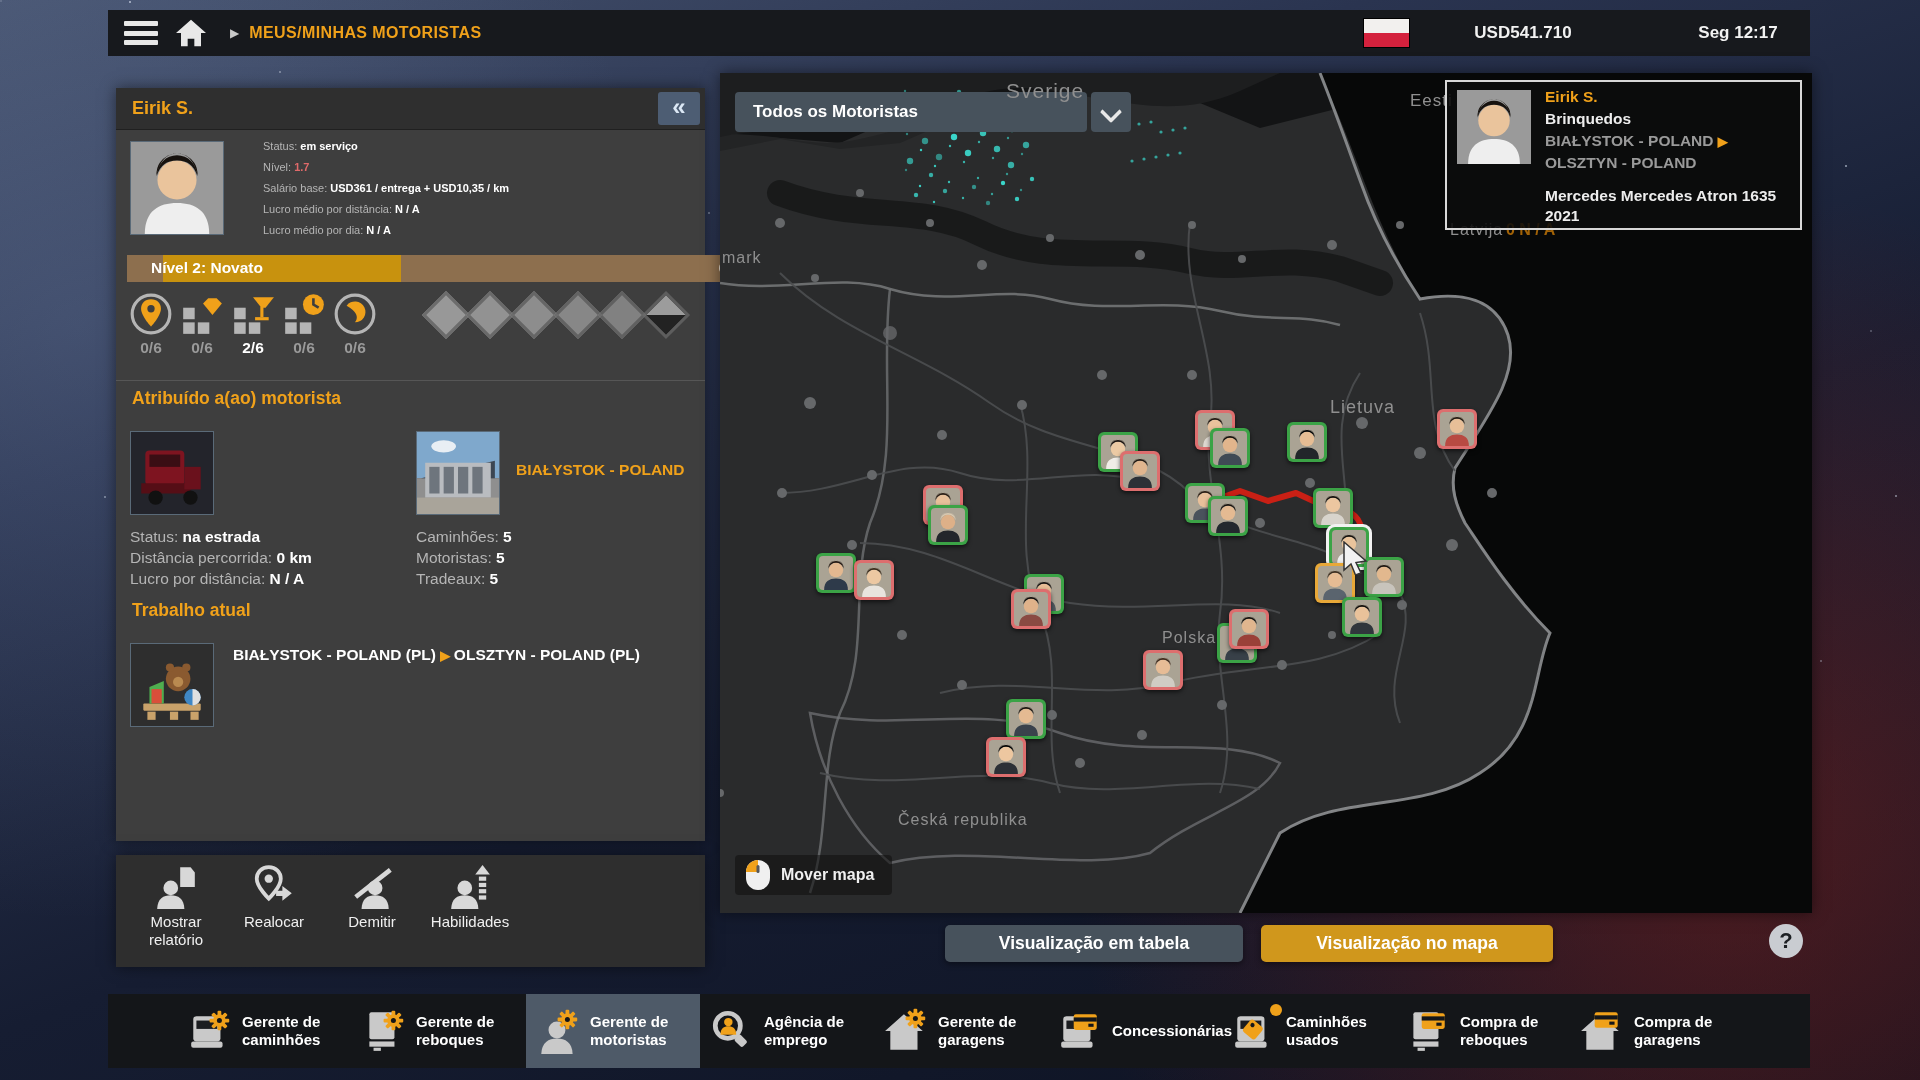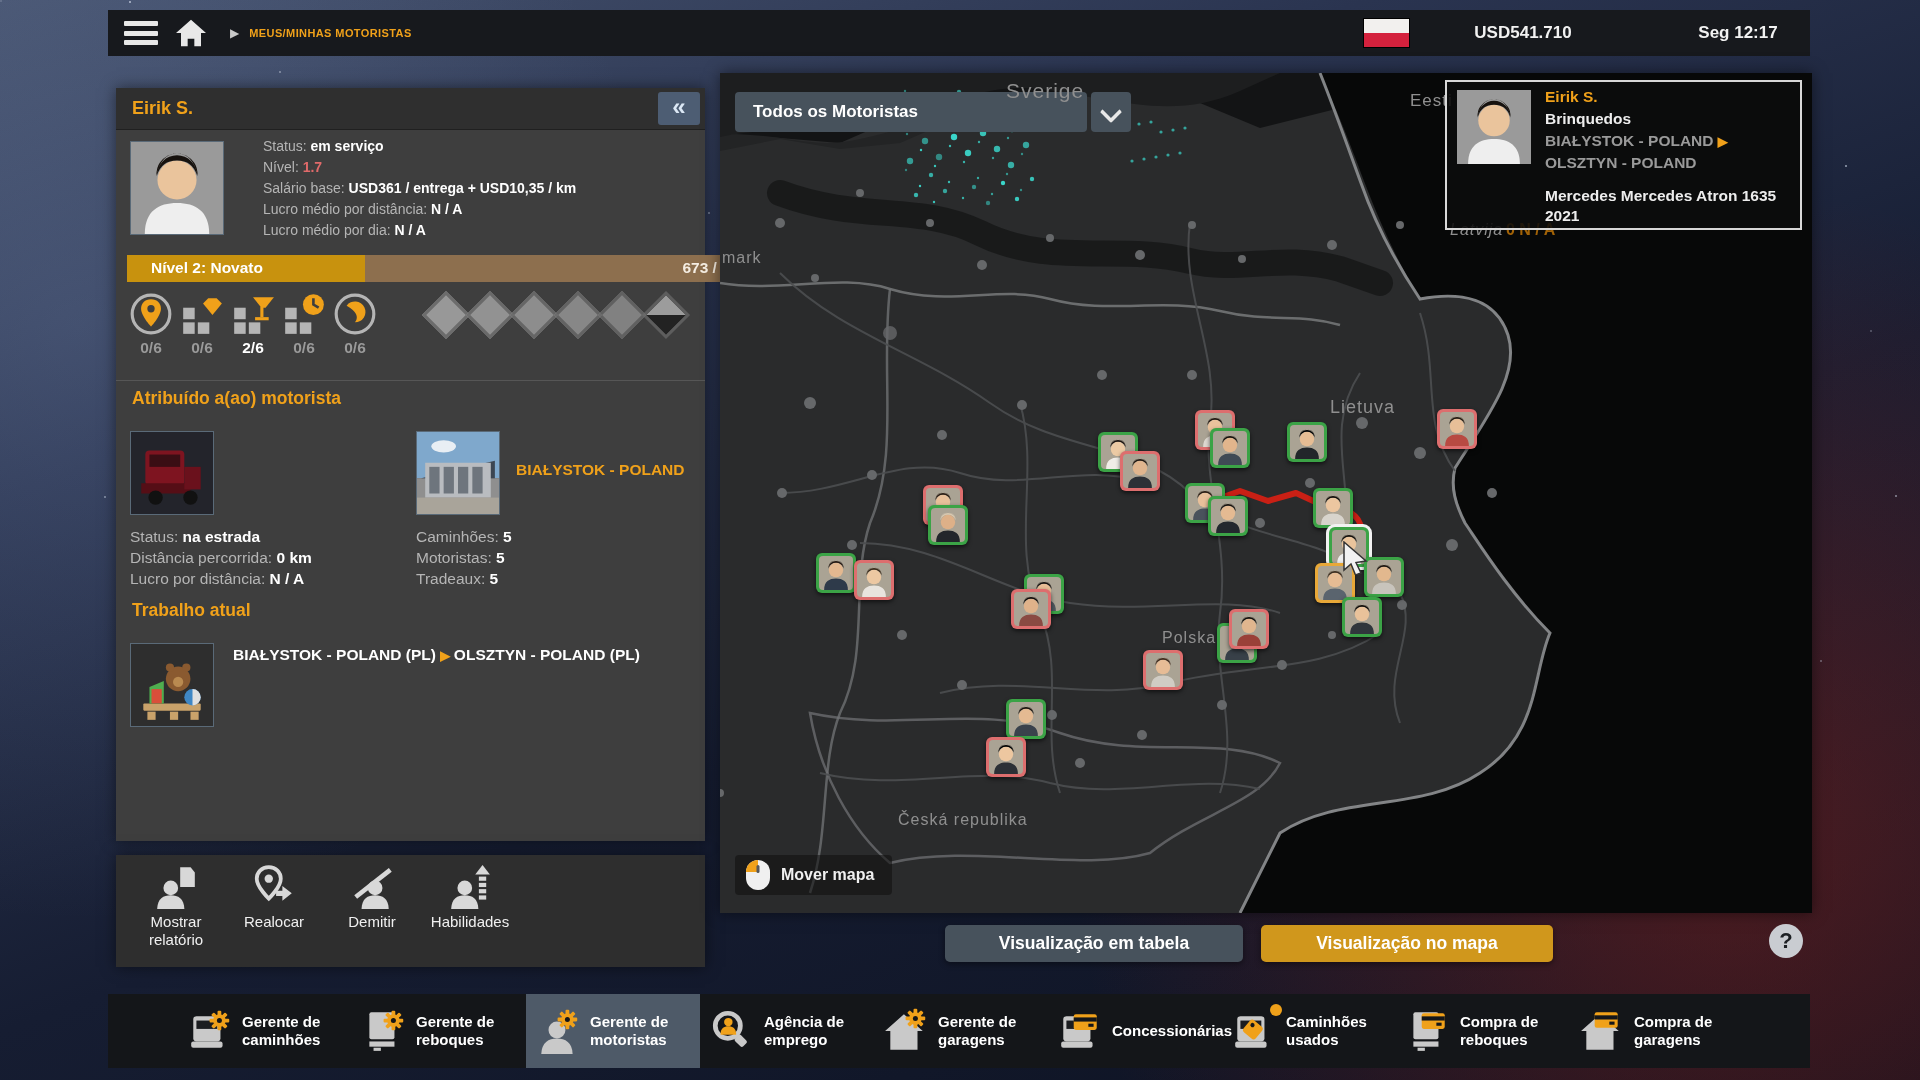--- a/index.html
+++ b/index.html
@@ -13,37 +13,37 @@
   }
   .stars{position:absolute;inset:0;pointer-events:none;}
   .stars i{position:absolute;width:2px;height:2px;border-radius:50%;background:#cfd8e8;opacity:.8;}
 
   
   .topbar{position:absolute;left:108px;top:10px;width:1702px;height:46px;background:#17191d;display:flex;align-items:center;}
   .hamburger{width:34px;height:24px;margin-left:16px;display:flex;flex-direction:column;justify-content:space-between;cursor:pointer;}
   .hamburger i{display:block;height:5px;background:#e8e8e8;border-radius:1px;}
   .home-btn{margin-left:16px;width:34px;height:30px;position:relative;cursor:pointer;}
   .crumb-arrow{color:#c9c9c9;font-size:12px;margin:0 10px 0 22px;}
-  .crumb{color:#f0a11a;font-weight:bold;font-size:11px;letter-spacing:.4px;}
+  .crumb{color:#f0a11a;font-weight:bold;font-size:16px;letter-spacing:.4px;}
   .flag{position:absolute;left:1256px;top:9px;width:45px;height:28px;box-shadow:0 0 0 1px #000;}
   .flag .w{position:absolute;left:0;top:0;right:0;height:50%;background:#f2f0ee;}
   .flag .r{position:absolute;left:0;bottom:0;right:0;height:50%;background:#d4213d;}
   .money{position:absolute;left:1300px;top:0;width:230px;height:46px;line-height:46px;text-align:center;color:#f2f2f2;font-size:17px;font-weight:bold;}
   .clock{position:absolute;left:1560px;top:0;width:140px;height:46px;line-height:46px;text-align:center;color:#f2f2f2;font-size:17px;font-weight:bold;}
 
   
   .panel-main{position:absolute;left:116px;top:88px;width:589px;height:753px;background:#3e3e3e;box-shadow:0 0 14px rgba(0,0,0,.5);}
   .panel-head{position:absolute;left:0;top:0;right:0;height:41px;background:#2f2f2f;border-bottom:1px solid #202020;}
   .panel-title{position:absolute;left:16px;top:10px;color:#f0a11a;font-size:18px;font-weight:bold;}
   .collapse-btn{position:absolute;right:5px;top:4px;width:42px;height:33px;background:#4d5d73;color:#dce8f5;font-size:24px;font-weight:bold;text-align:center;line-height:30px;border-radius:3px;cursor:pointer;}
   .photo{position:absolute;left:14px;top:53px;width:92px;height:92px;background:#8f8f8f;border:1px solid #5a6a78;}
-  .info-lines{position:absolute;left:147px;top:48px;font-size:14px;line-height:21px;color:#b5b5b5;}
+  .info-lines{position:absolute;left:147px;top:48px;font-size:11px;line-height:21px;color:#b5b5b5;}
   .info-lines b{color:#fff;font-weight:bold;}
   .lvl-red{color:#e06a6a !important;}
-  .levelbar{position:absolute;left:11px;top:167px;width:678px;height:27px;background:#8d6f4e;display:flex;}
+  .levelbar{position:absolute;left:11px;top:167px;width:678px;height:27px;background:#8d6f4e;display:flex;padding-left:36px;}
   .levelbar .fill{width:238px;background:#c8920e;}
   .levelbar .lvl-label{position:absolute;left:24px;top:4px;color:#fff;font-size:15.5px;font-weight:bold;}
   .levelbar .lvl-exp{position:absolute;right:14px;top:4px;color:#f5ede2;font-size:15.5px;font-weight:bold;}
   .skill{position:absolute;top:203px;width:52px;text-align:center;}
   .skill .sic{width:46px;height:46px;margin:0 auto;}
   .skill .sval{margin-top:2px;font-size:15.5px;color:#9a9a9a;font-weight:bold;}
   .skill .sval.on{color:#fff;}
   .adr{position:absolute;top:210px;width:34px;height:34px;transform:rotate(45deg);border:3px solid #6f6f6f;background:#9d9d9d;box-sizing:border-box;}
   .adr.b6{background:linear-gradient(to bottom right,#cfcfcf 50%,#141414 50%);}
   .divider{position:absolute;left:0;width:100%;height:1px;background:#565656;}
@@ -517,21 +517,21 @@
   <div class="dropdown">Todos os Motoristas</div>
   <div class="dropdown-btn"></div>
 
   <div id="map-labels">
       <div class="map-label" style="left: 286px; top: 6px; font-size: 21px;">Sverige</div>
       <div class="map-label" style="left: 690px; top: 18px; font-size: 17px;">Eesti</div>
       <div class="map-label" style="left: 2px; top: 176px; font-size: 16px;">mark</div>
       <div class="map-label" style="left: 610px; top: 292px; font-size: 18px; margin-top: 32px;">Lietuva</div>
       <div class="map-label" style="left: 442px; top: 556px; font-size: 16px;">Polska</div>
       <div class="map-label" style="left: 178px; top: 738px; font-size: 16px;">Česká republika</div>
-      <div class="map-label" style="left: 730px; top: 148px; font-size: 16px; font-style: italic;">Latvija</div>
+      <div class="map-label" style="left: 730px; top: 148px; font-size: 16px;">Latvija</div>
     </div>
   <div id="markers">
       <div class="marker" style="left: 203px; top: 412px; background: rgb(221, 110, 110);">
         <svg viewBox="0 0 40 40" width="100%" height="100%">
           <rect width="40" height="40" fill="#aaa394"></rect>
           <path d="M6,40 C6,30 12,26.5 20,26.5 S34,30 34,40 Z" fill="#3a3f46"></path>
           <circle cx="20" cy="16.5" r="8.5" fill="#e8c09a"></circle>
           <path d="M11,15 q2,-10 9,-10 t9,10 q0,-4 -1.5,-6 -3,-4 -7.5,-4 t-7.5,4 q-1.5,2 -1.5,6 Z" fill="#2b1d14"></path>
           <path d="M11.3,14.5 a8.7,8.7 0 0 1 17.4,0 q-2,-6.5 -8.7,-6.5 t-8.7,6.5 Z" fill="#2b1d14"></path>
         </svg>

